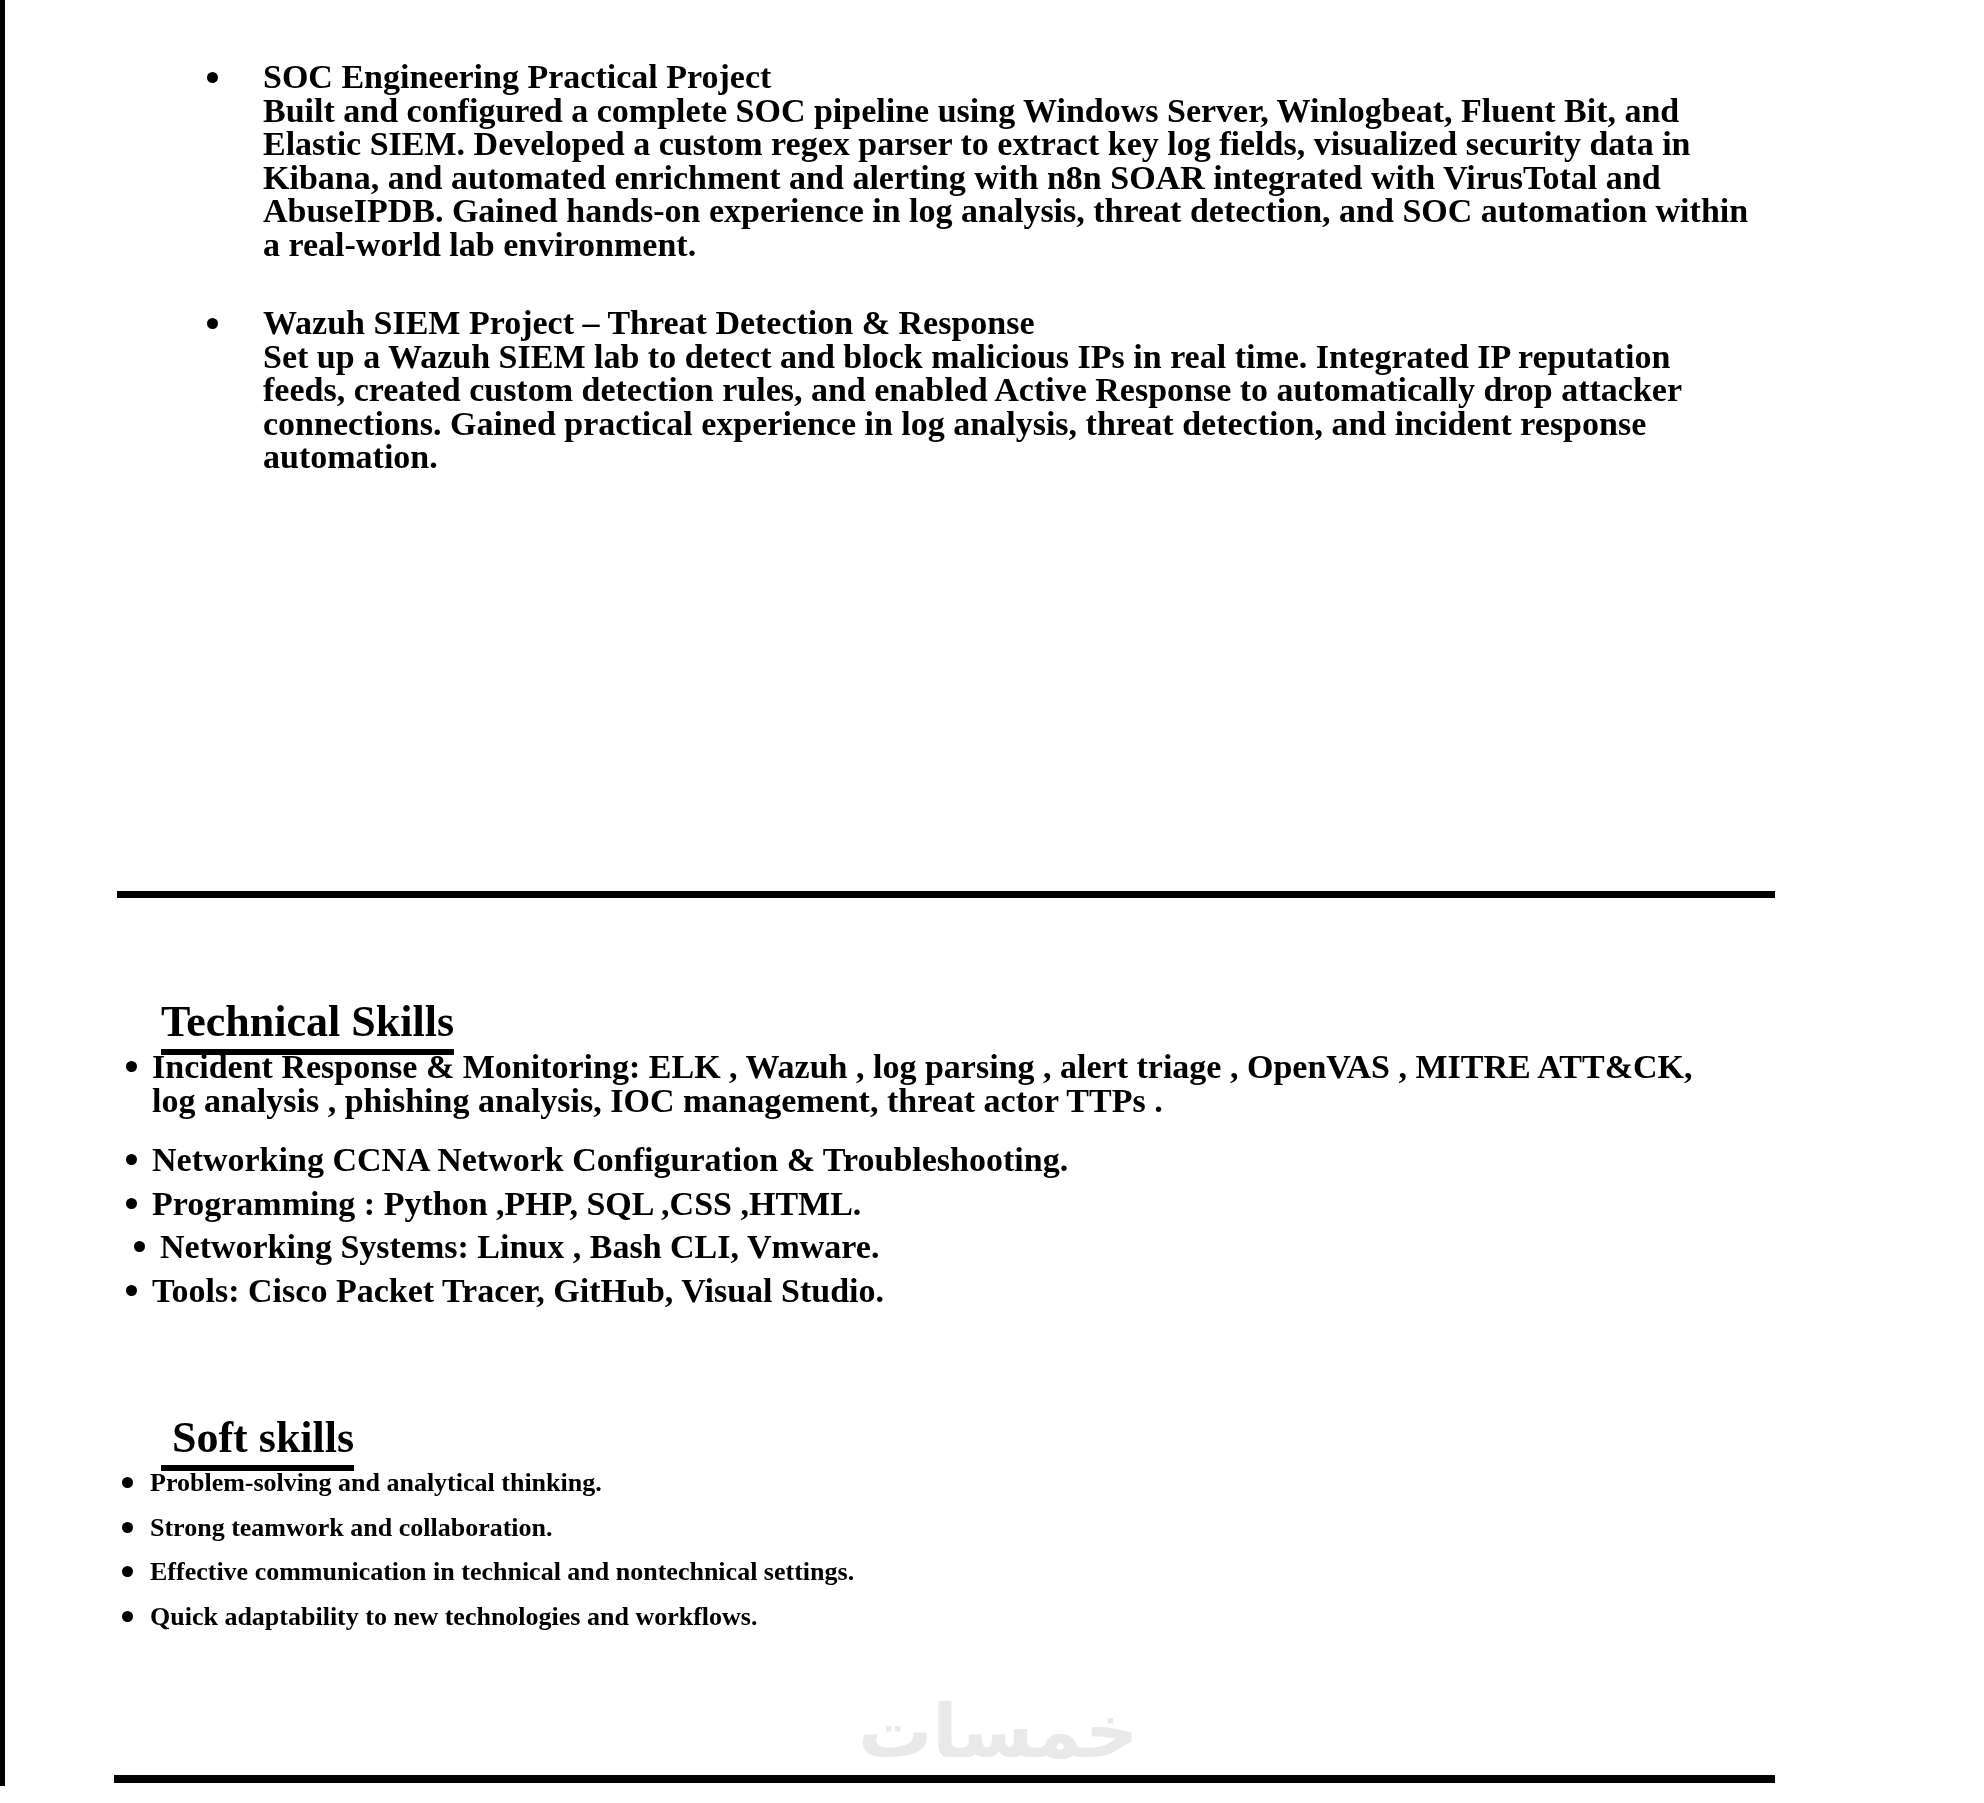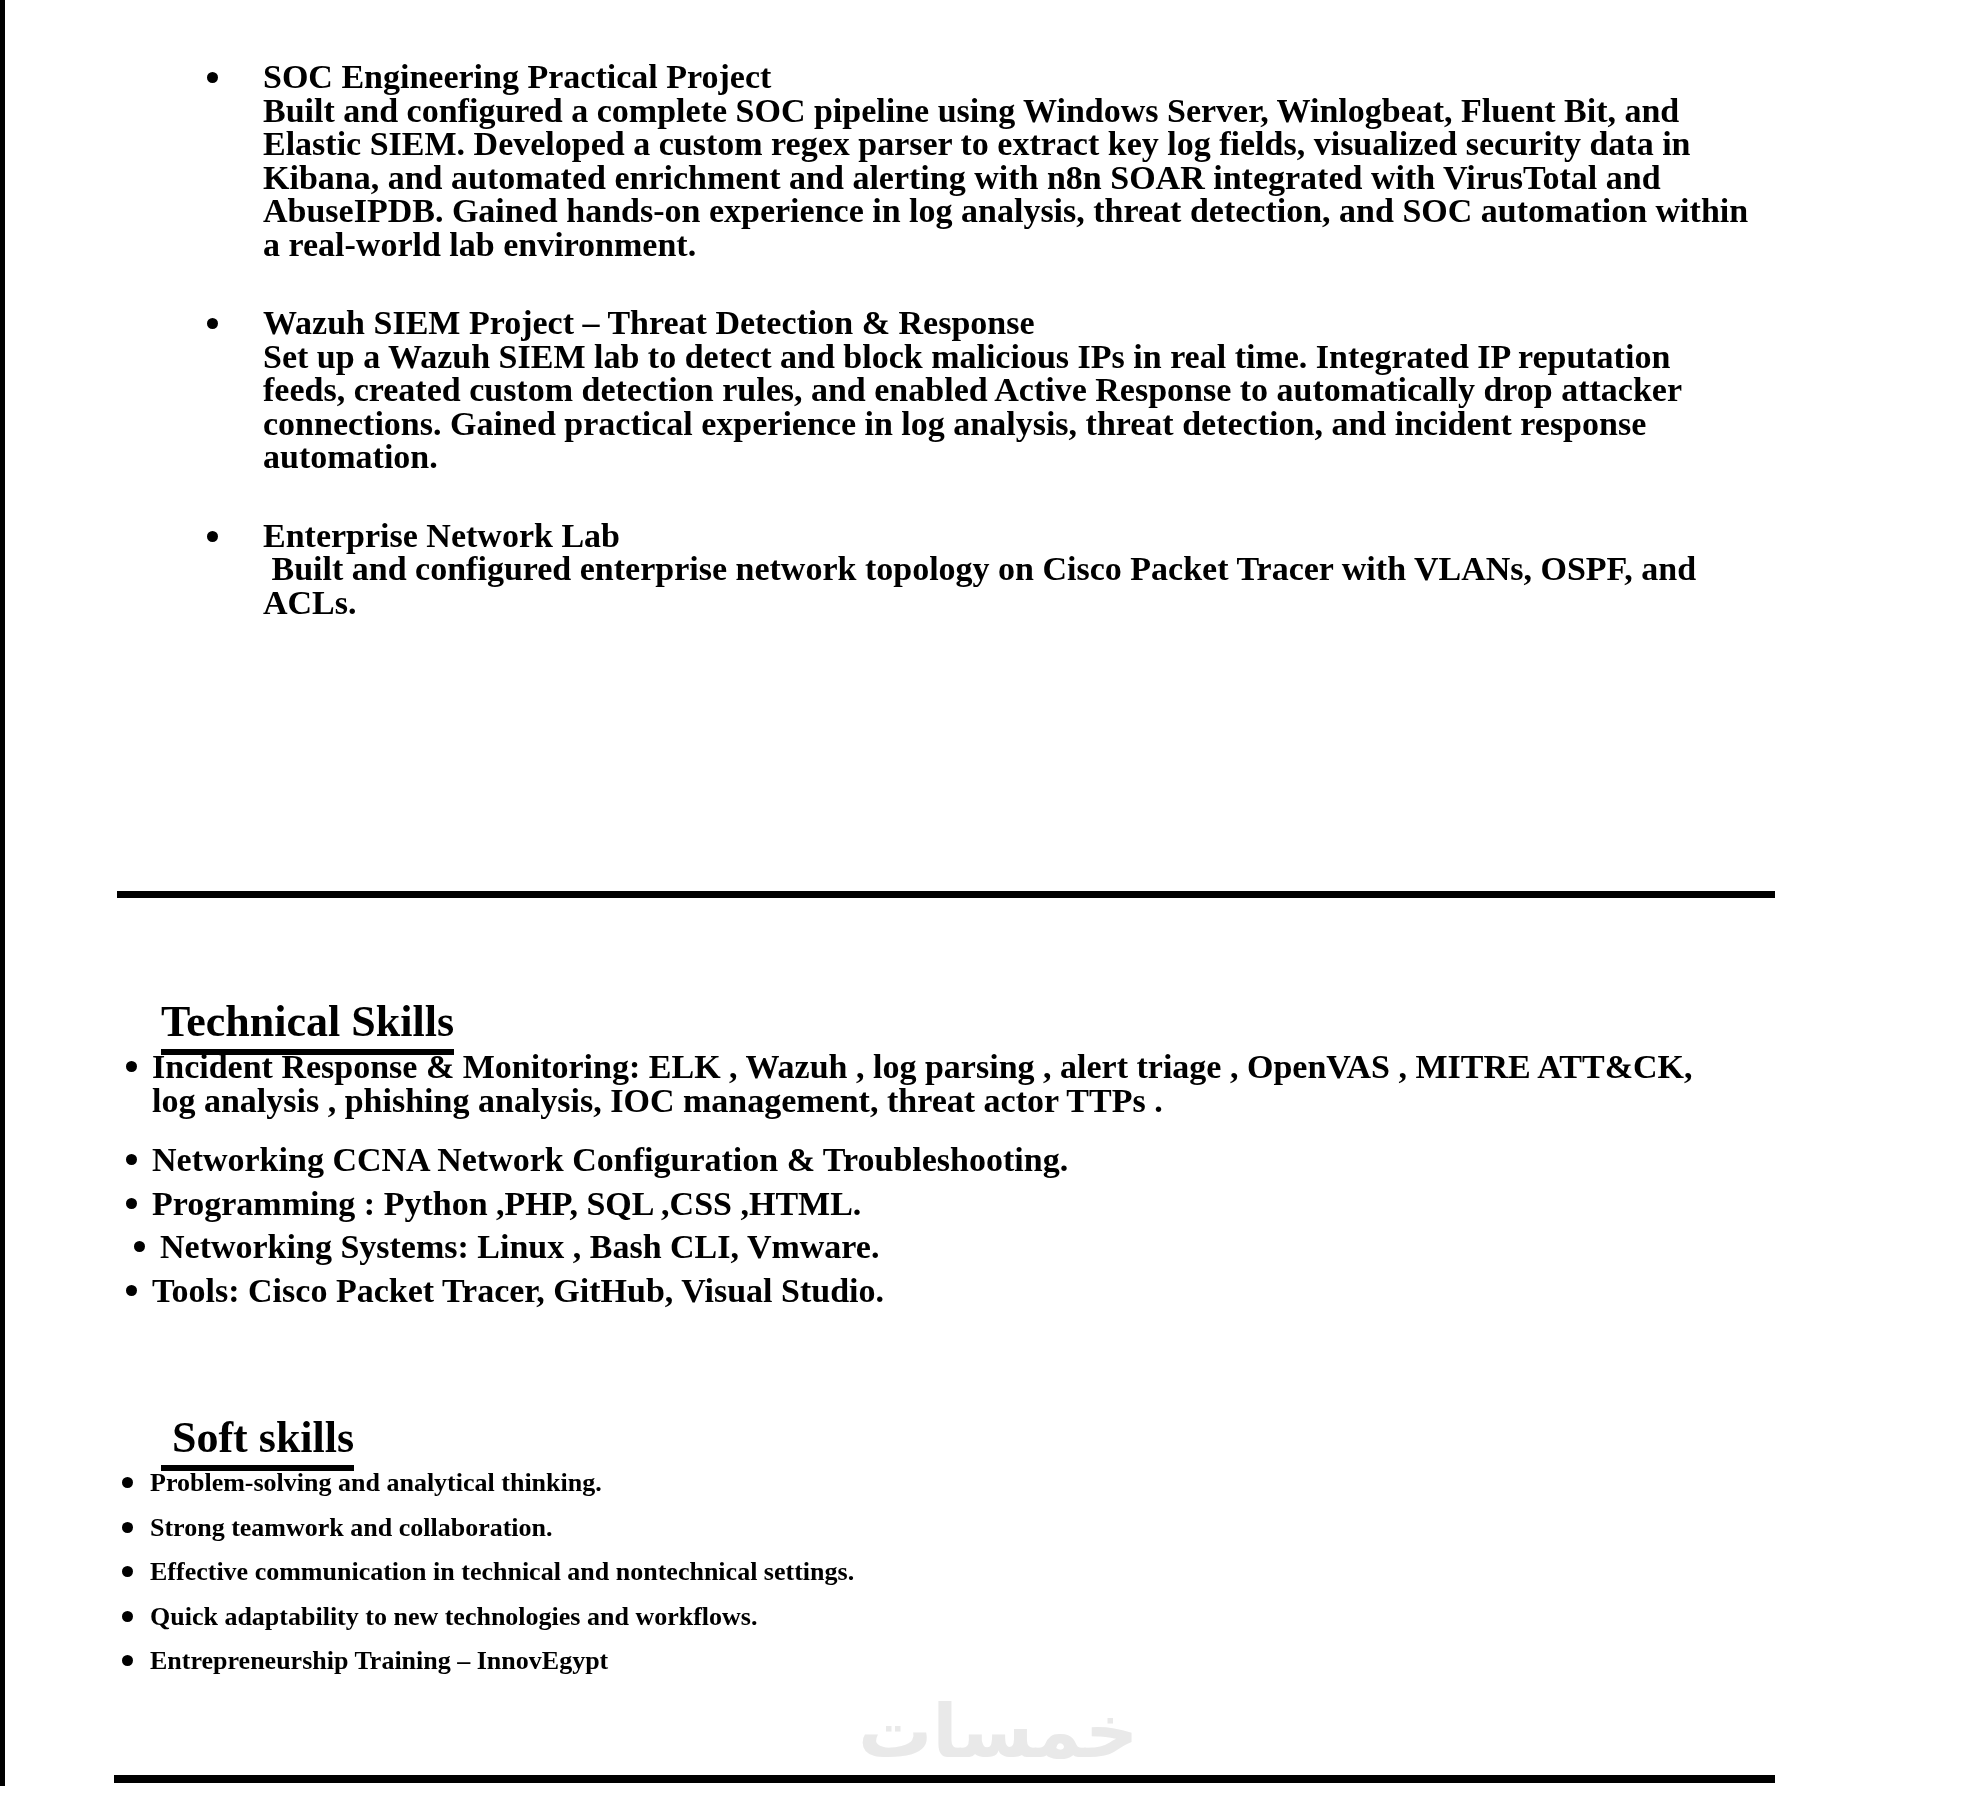--- a/index.html
+++ b/index.html
@@ -85,26 +85,20 @@
 
     <div class="project">
       <span class="dot"></span>
       <div class="pline">Wazuh SIEM Project – Threat Detection &amp; Response</div>
       <div class="pline">Set up a Wazuh SIEM lab to detect and block malicious IPs in real time. Integrated IP reputation</div>
       <div class="pline">feeds, created custom detection rules, and enabled Active Response to automatically drop attacker</div>
       <div class="pline">connections. Gained practical experience in log analysis, threat detection, and incident response</div>
       <div class="pline">automation.</div>
     </div>
 
-    <div class="project">
-      <span class="dot"></span>
-      <div class="pline">Enterprise Network Lab</div>
-      <div class="pline"> Built and configured enterprise network topology on Cisco Packet Tracer with VLANs, OSPF, and</div>
-      <div class="pline">ACLs.</div>
-    </div>
 
   </div>
 
   <div class="divider top"></div>
 
   <div class="section-heading technical">
     <span class="hd">Technical Skills</span>
   </div>
 
   <div class="tech-list">
@@ -157,24 +151,20 @@
       <span class="dot"></span>
       <div class="sline">Effective communication in technical and nontechnical settings.</div>
     </div>
 
     <div class="soft-item">
       <span class="dot"></span>
       <div class="sline">Quick adaptability to new technologies and workflows.</div>
     </div>
 
 
-    <div class="soft-item">
-      <span class="dot"></span>
-      <div class="sline">Entrepreneurship Training – InnovEgypt</div>
-    </div>
 
   </div>
 
   <div class="watermark" style="color: rgb(233, 233, 233);">خمسات</div>
 
   <div class="divider bottom"></div>
 
 </div>
 
 </body></html>

